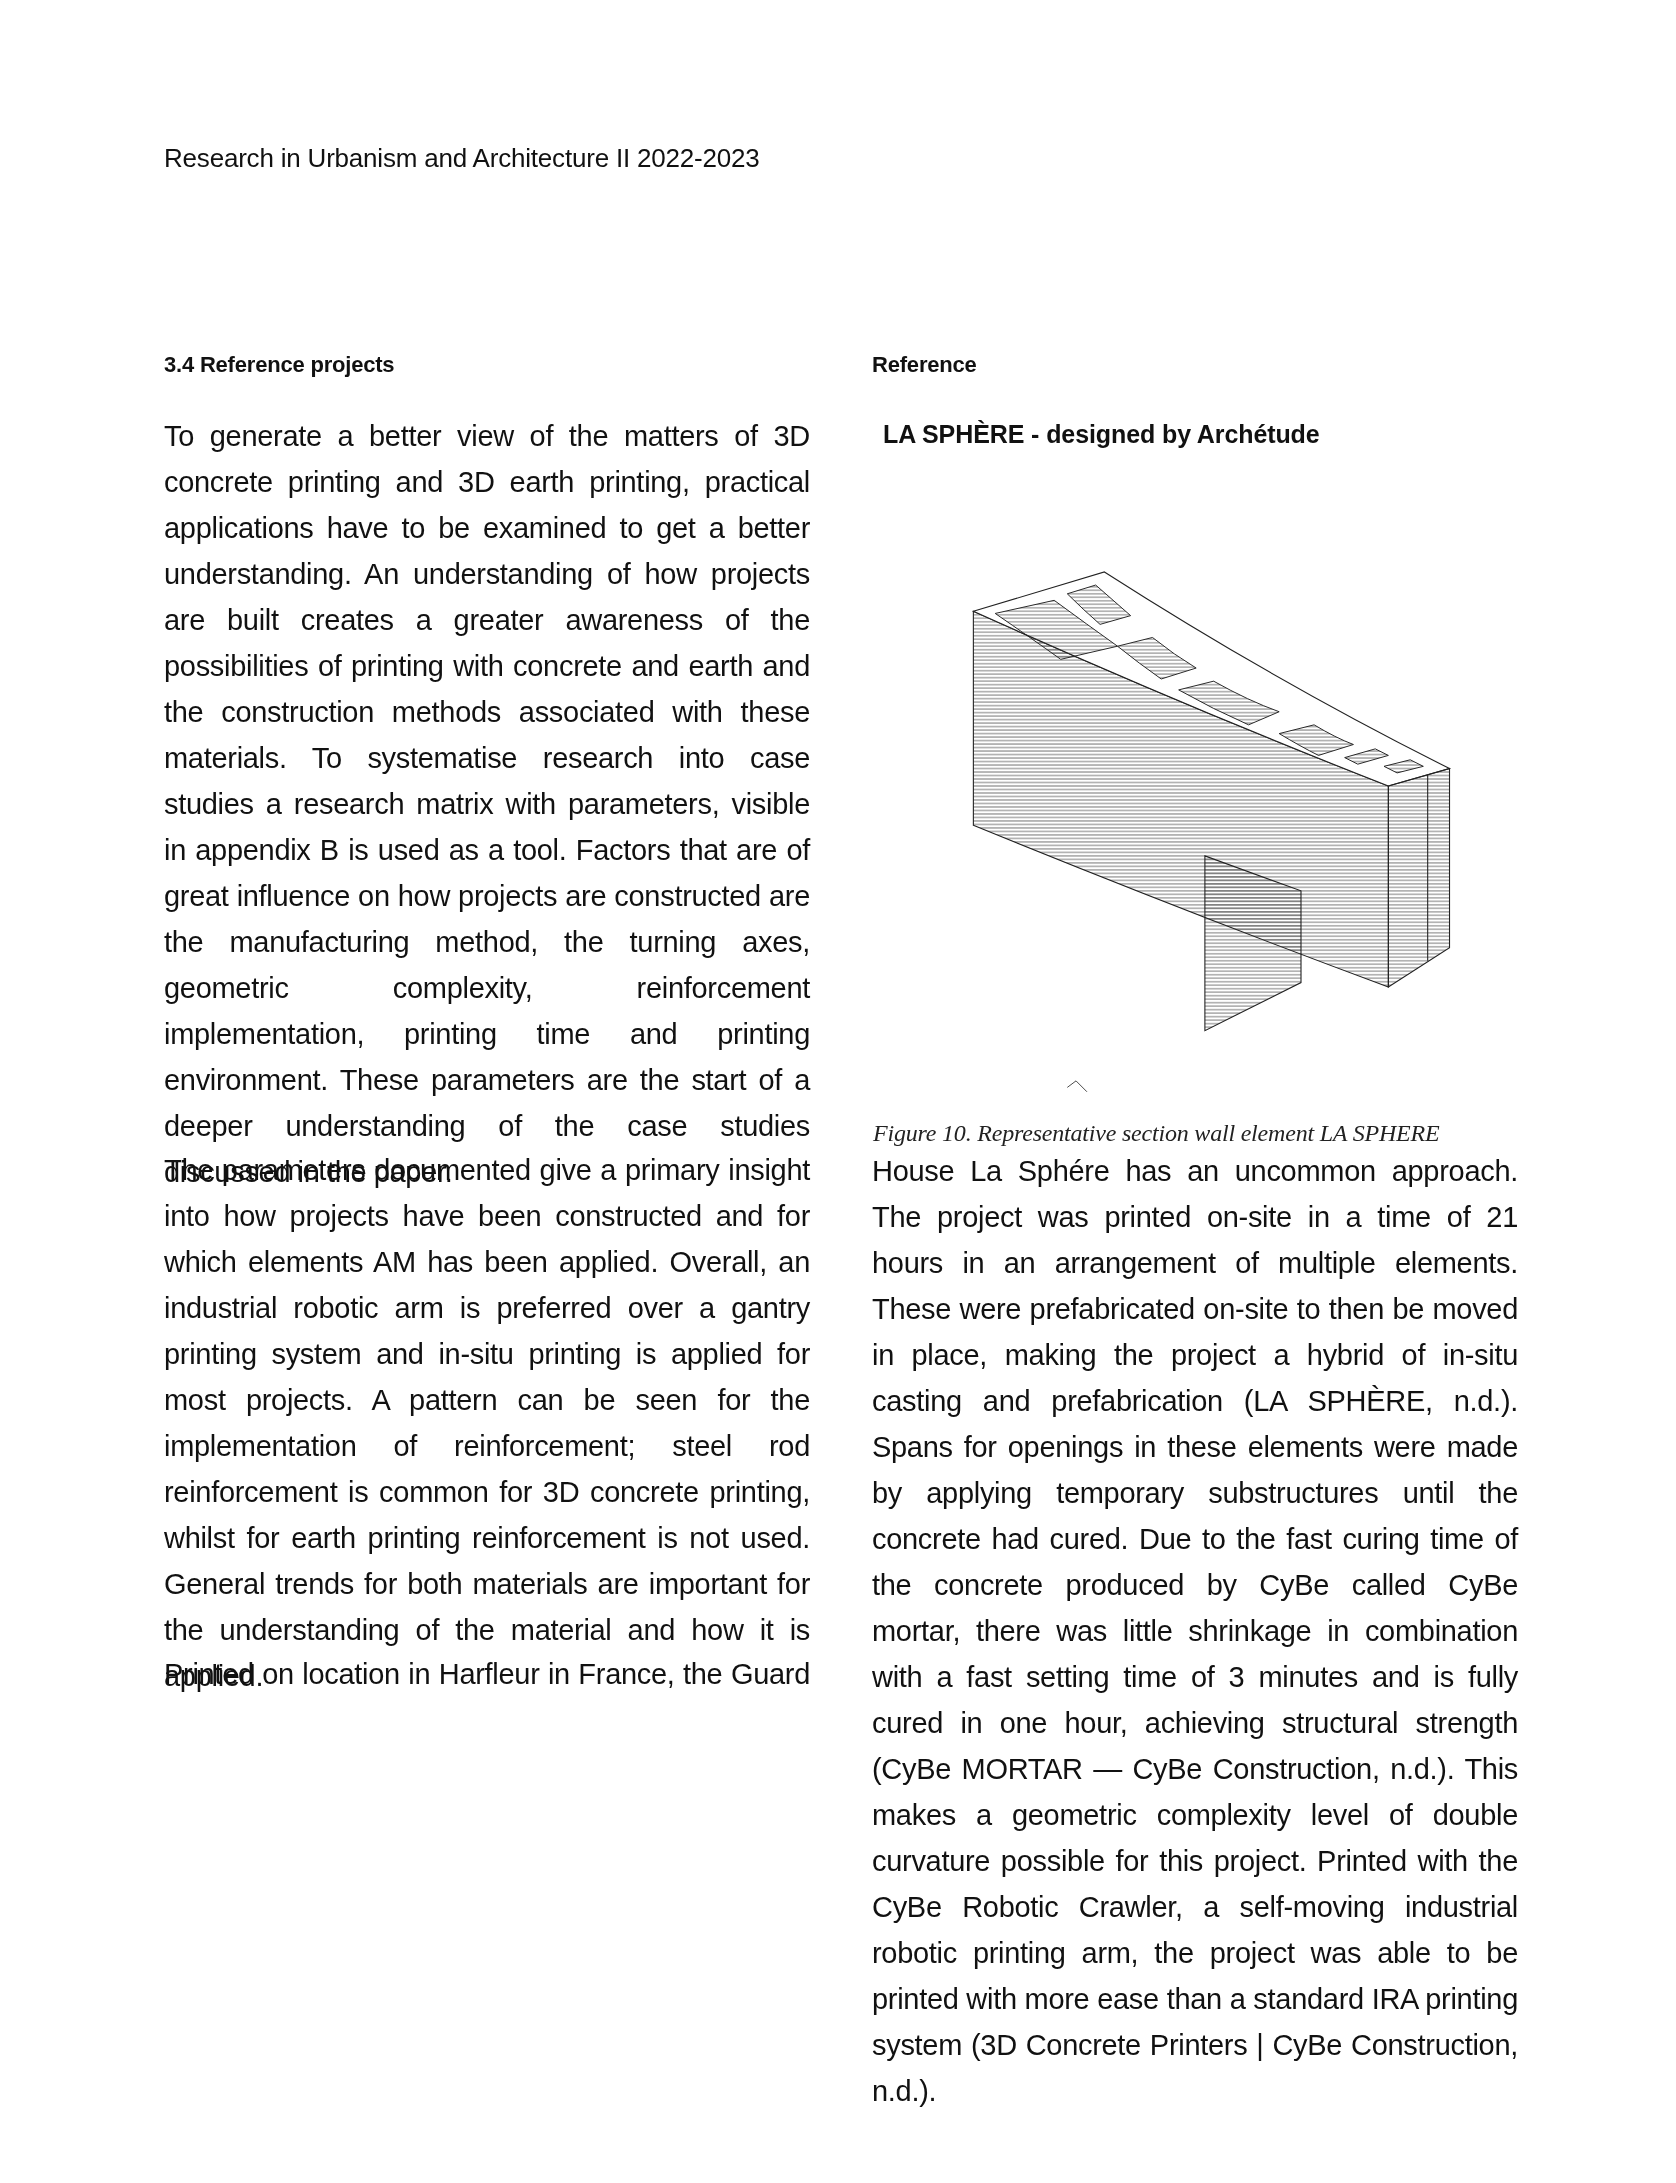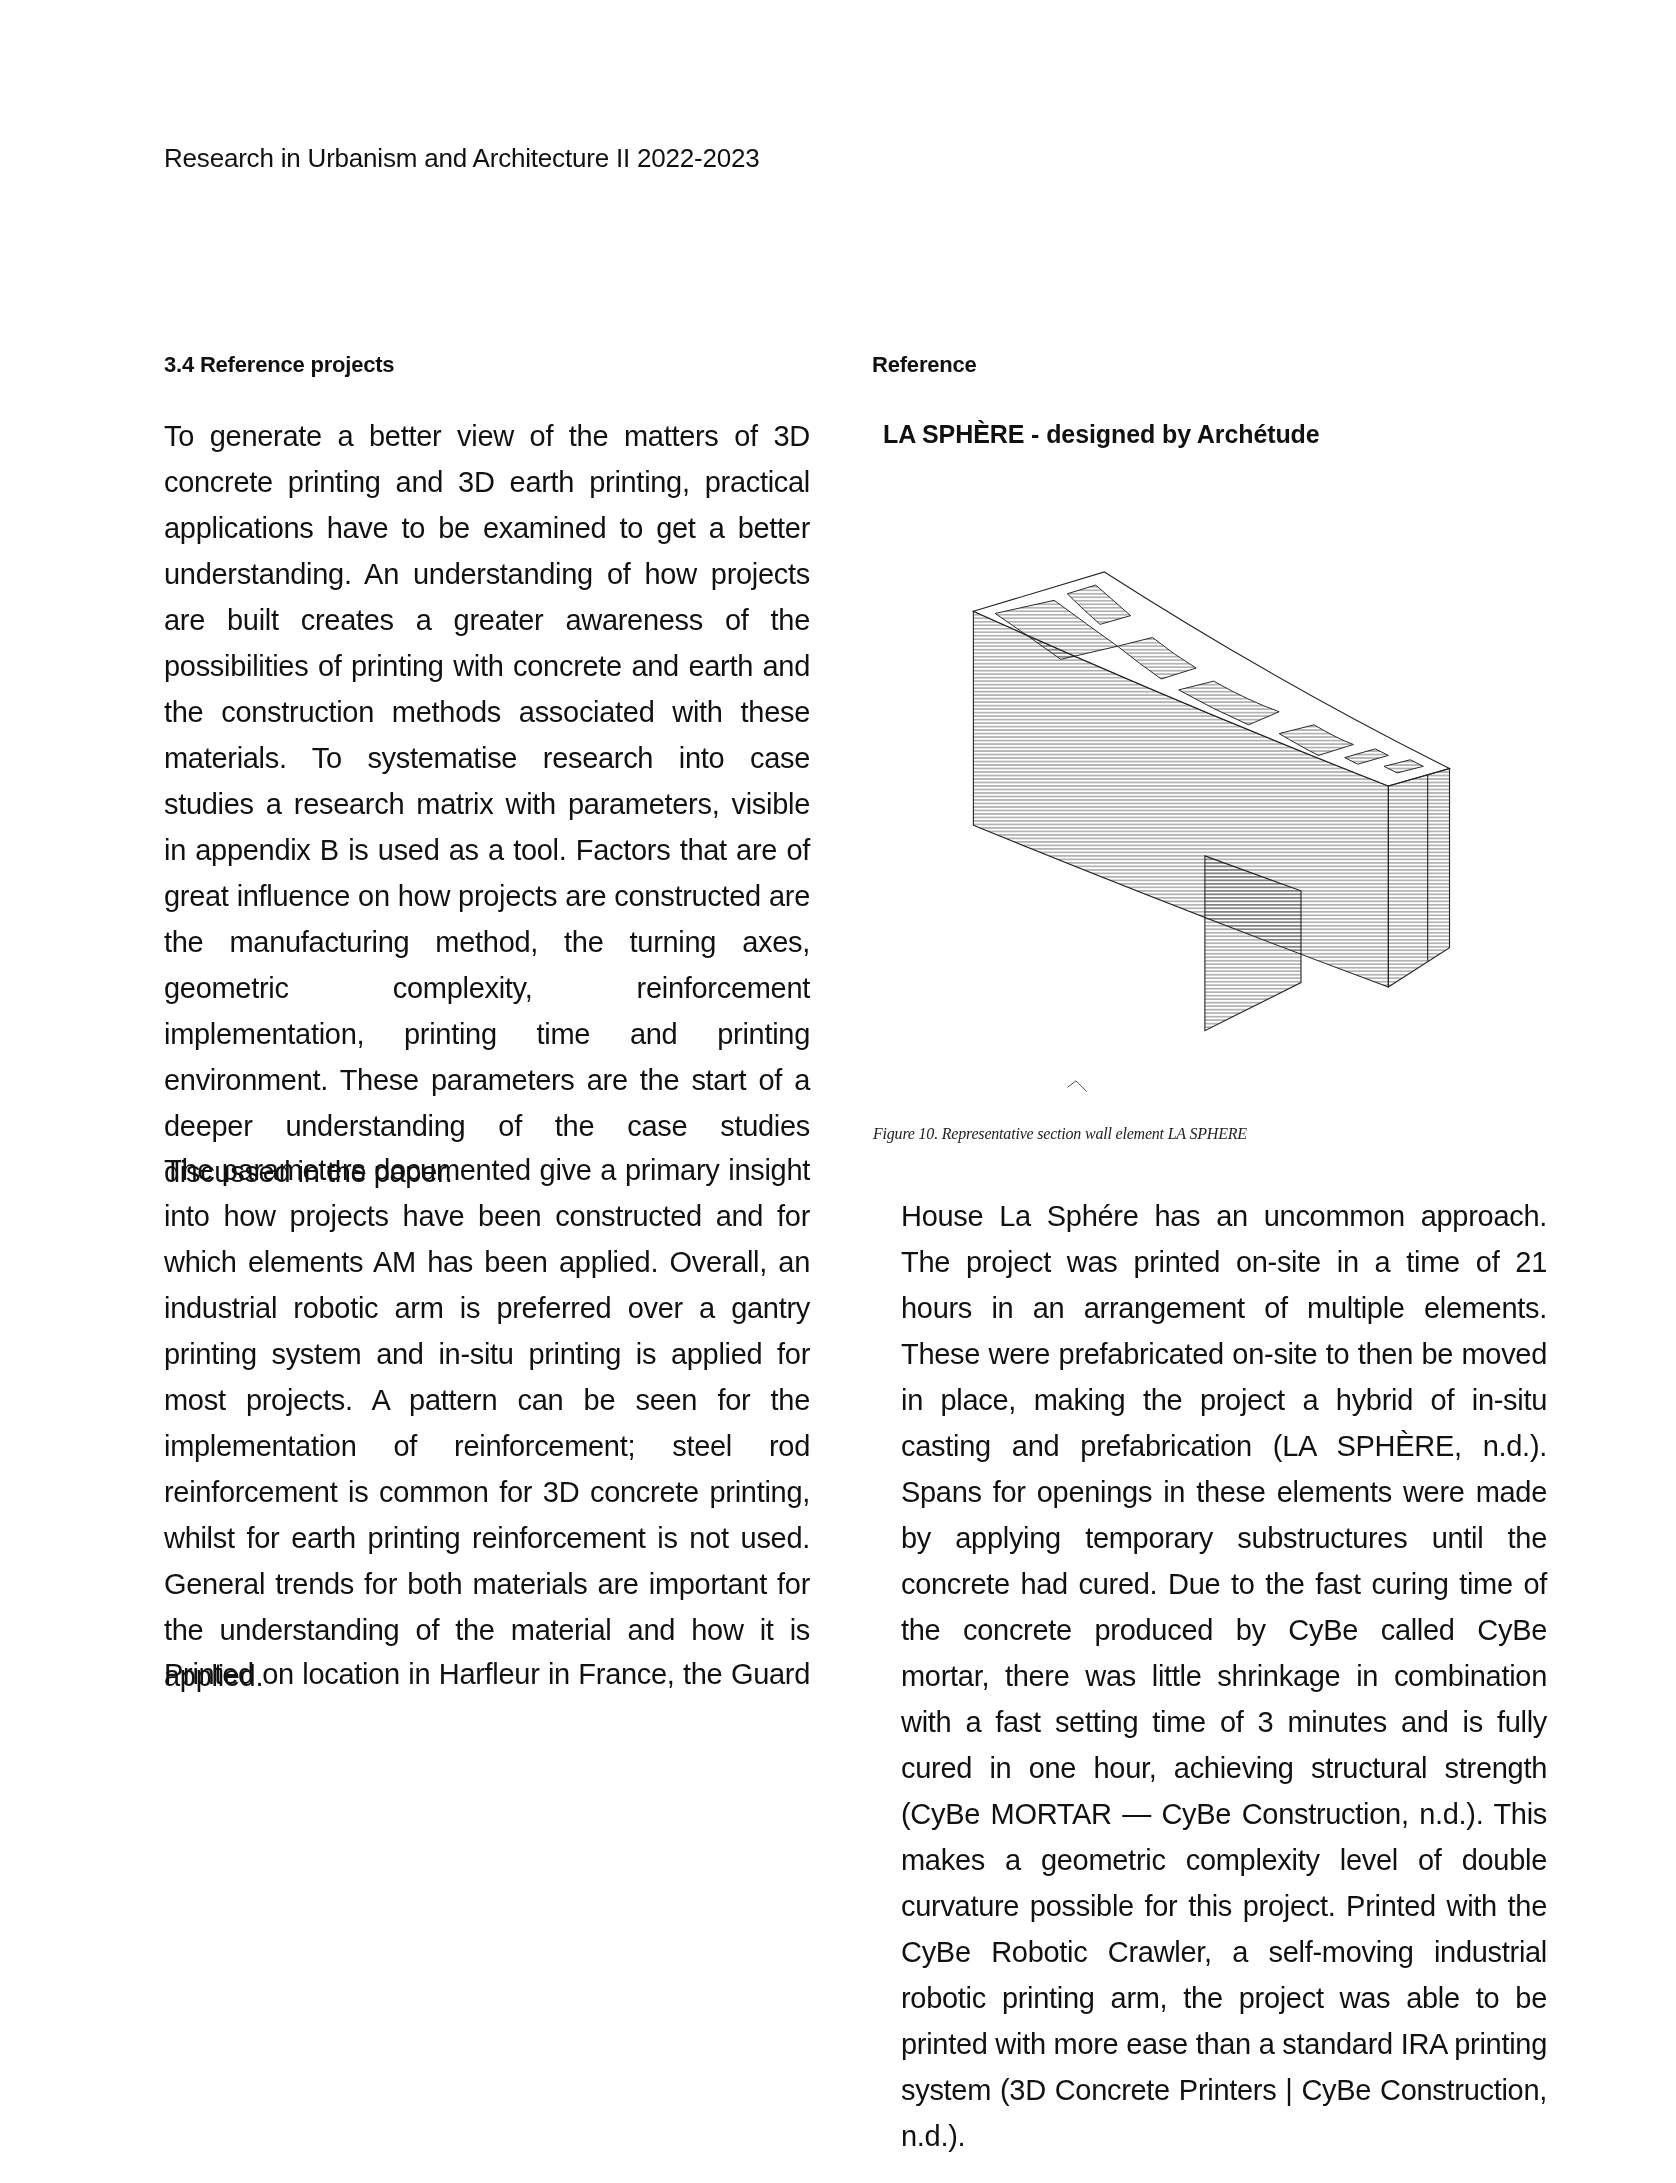--- a/index.html
+++ b/index.html
@@ -26,29 +26,29 @@
   }
   .body-text {
     position: absolute; margin: 0; width: 646px;
     font-size: 29px; line-height: 46px; text-align: justify;
     text-align-last: justify; letter-spacing: -0.3px; word-spacing: -0.4px;
   }
   .body-text.last-left { text-align-last: left; }
   .p1 { top: 413px; }
   .p2 { top: 1147px; }
   .p3 { top: 1651px; }
-  .pr1 { top: 1193px; margin-left: 29px; }
+  .pr1 { top: 1148px; }
   .figure {
     position: absolute; left: 969px; top: 550px; width: 498px; height: 555px;
   }
   .figure svg { width: 100%; height: 100%; }
   .caption {
     position: absolute; left: 873px; top: 1116px; width: 655px;
     font-family: "Liberation Serif", "DejaVu Serif", serif; font-style: italic;
-    font-size: 16px; line-height: 35px; color: #222222; letter-spacing: -0.2px;
+    font-size: 24px; line-height: 35px; color: #222222; letter-spacing: -0.2px;
   }
 </style>
 </head>
 <body>
 
 <div class="running-header">Research in Urbanism and Architecture II 2022-2023</div>
 
 <div class="column col-left">
   <h2 class="section-title">3.4 Reference projects</h2>
   <p class="body-text p1 last-left">To generate a better view of the matters of 3D concrete printing and 3D earth printing, practical applications have to be examined to get a better understanding. An understanding of how projects are built creates a greater awareness of the possibilities of printing with concrete and earth and the construction methods associated with these materials. To systematise research into case studies a research matrix with parameters, visible in appendix B is used as a tool. Factors that are of great influence on how projects are constructed are the manufacturing method, the turning axes, geometric complexity, reinforcement implementation, printing time and printing environment. These parameters are the start of a deeper understanding of the case studies discussed in the paper.</p>

